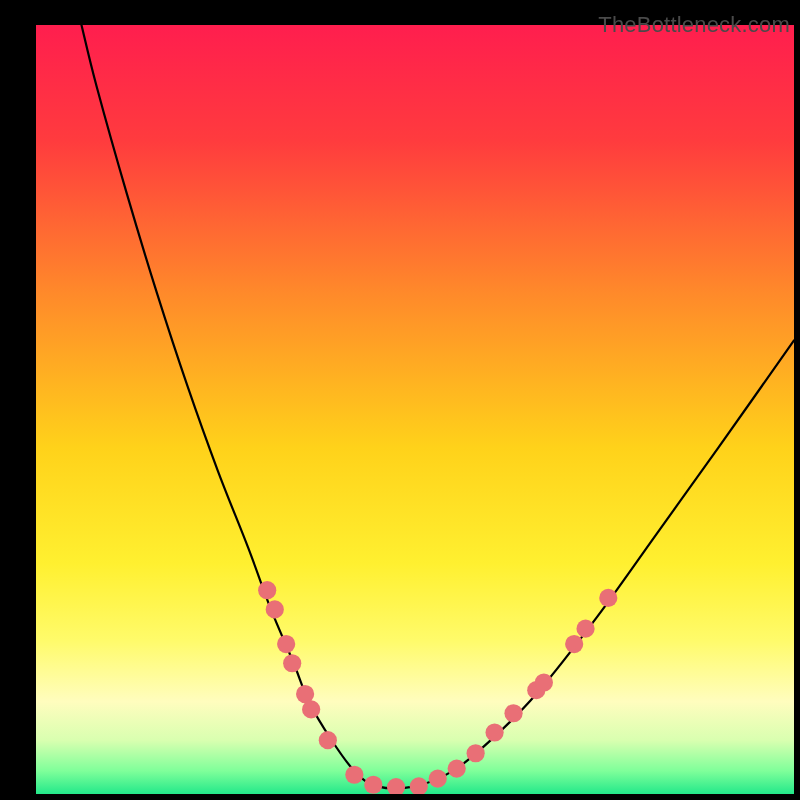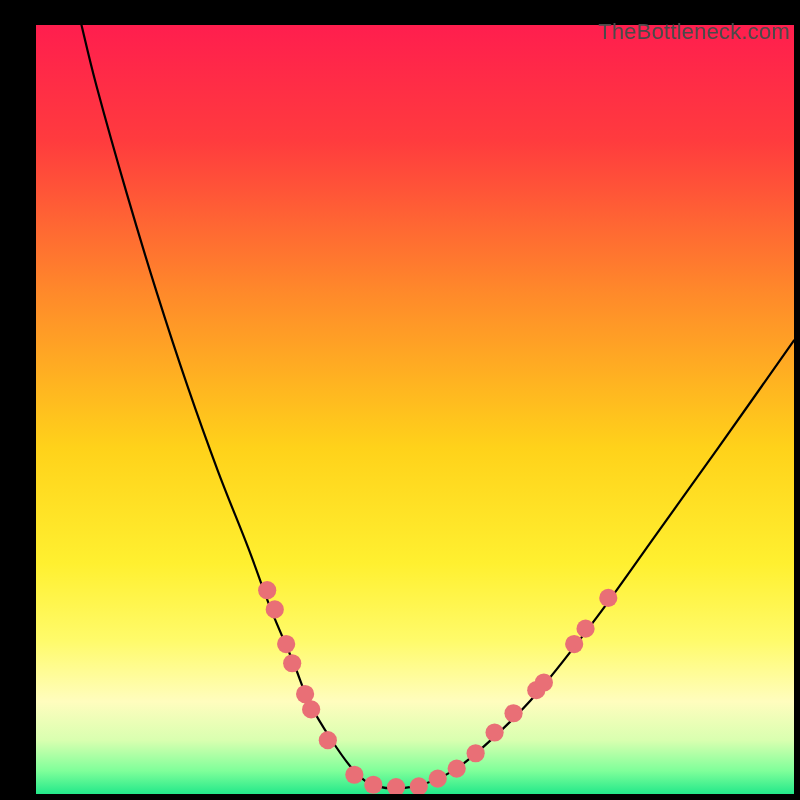--- a/index.html
+++ b/index.html
@@ -12,21 +12,21 @@
     font-family: Arial, Helvetica, sans-serif;
   }
   .frame {
     position: relative;
     width: 800px;
     height: 800px;
     background: #000;
   }
   .watermark {
     position: absolute;
-    top: 19px;
+    top: 12px;
     right: 10px;
     color: #4a4a4a;
     font-size: 22px;
     font-weight: 500;
     z-index: 50;
     letter-spacing: 0.2px;
   }
   .plot-outer {
     position: absolute;
     left: 36px;

